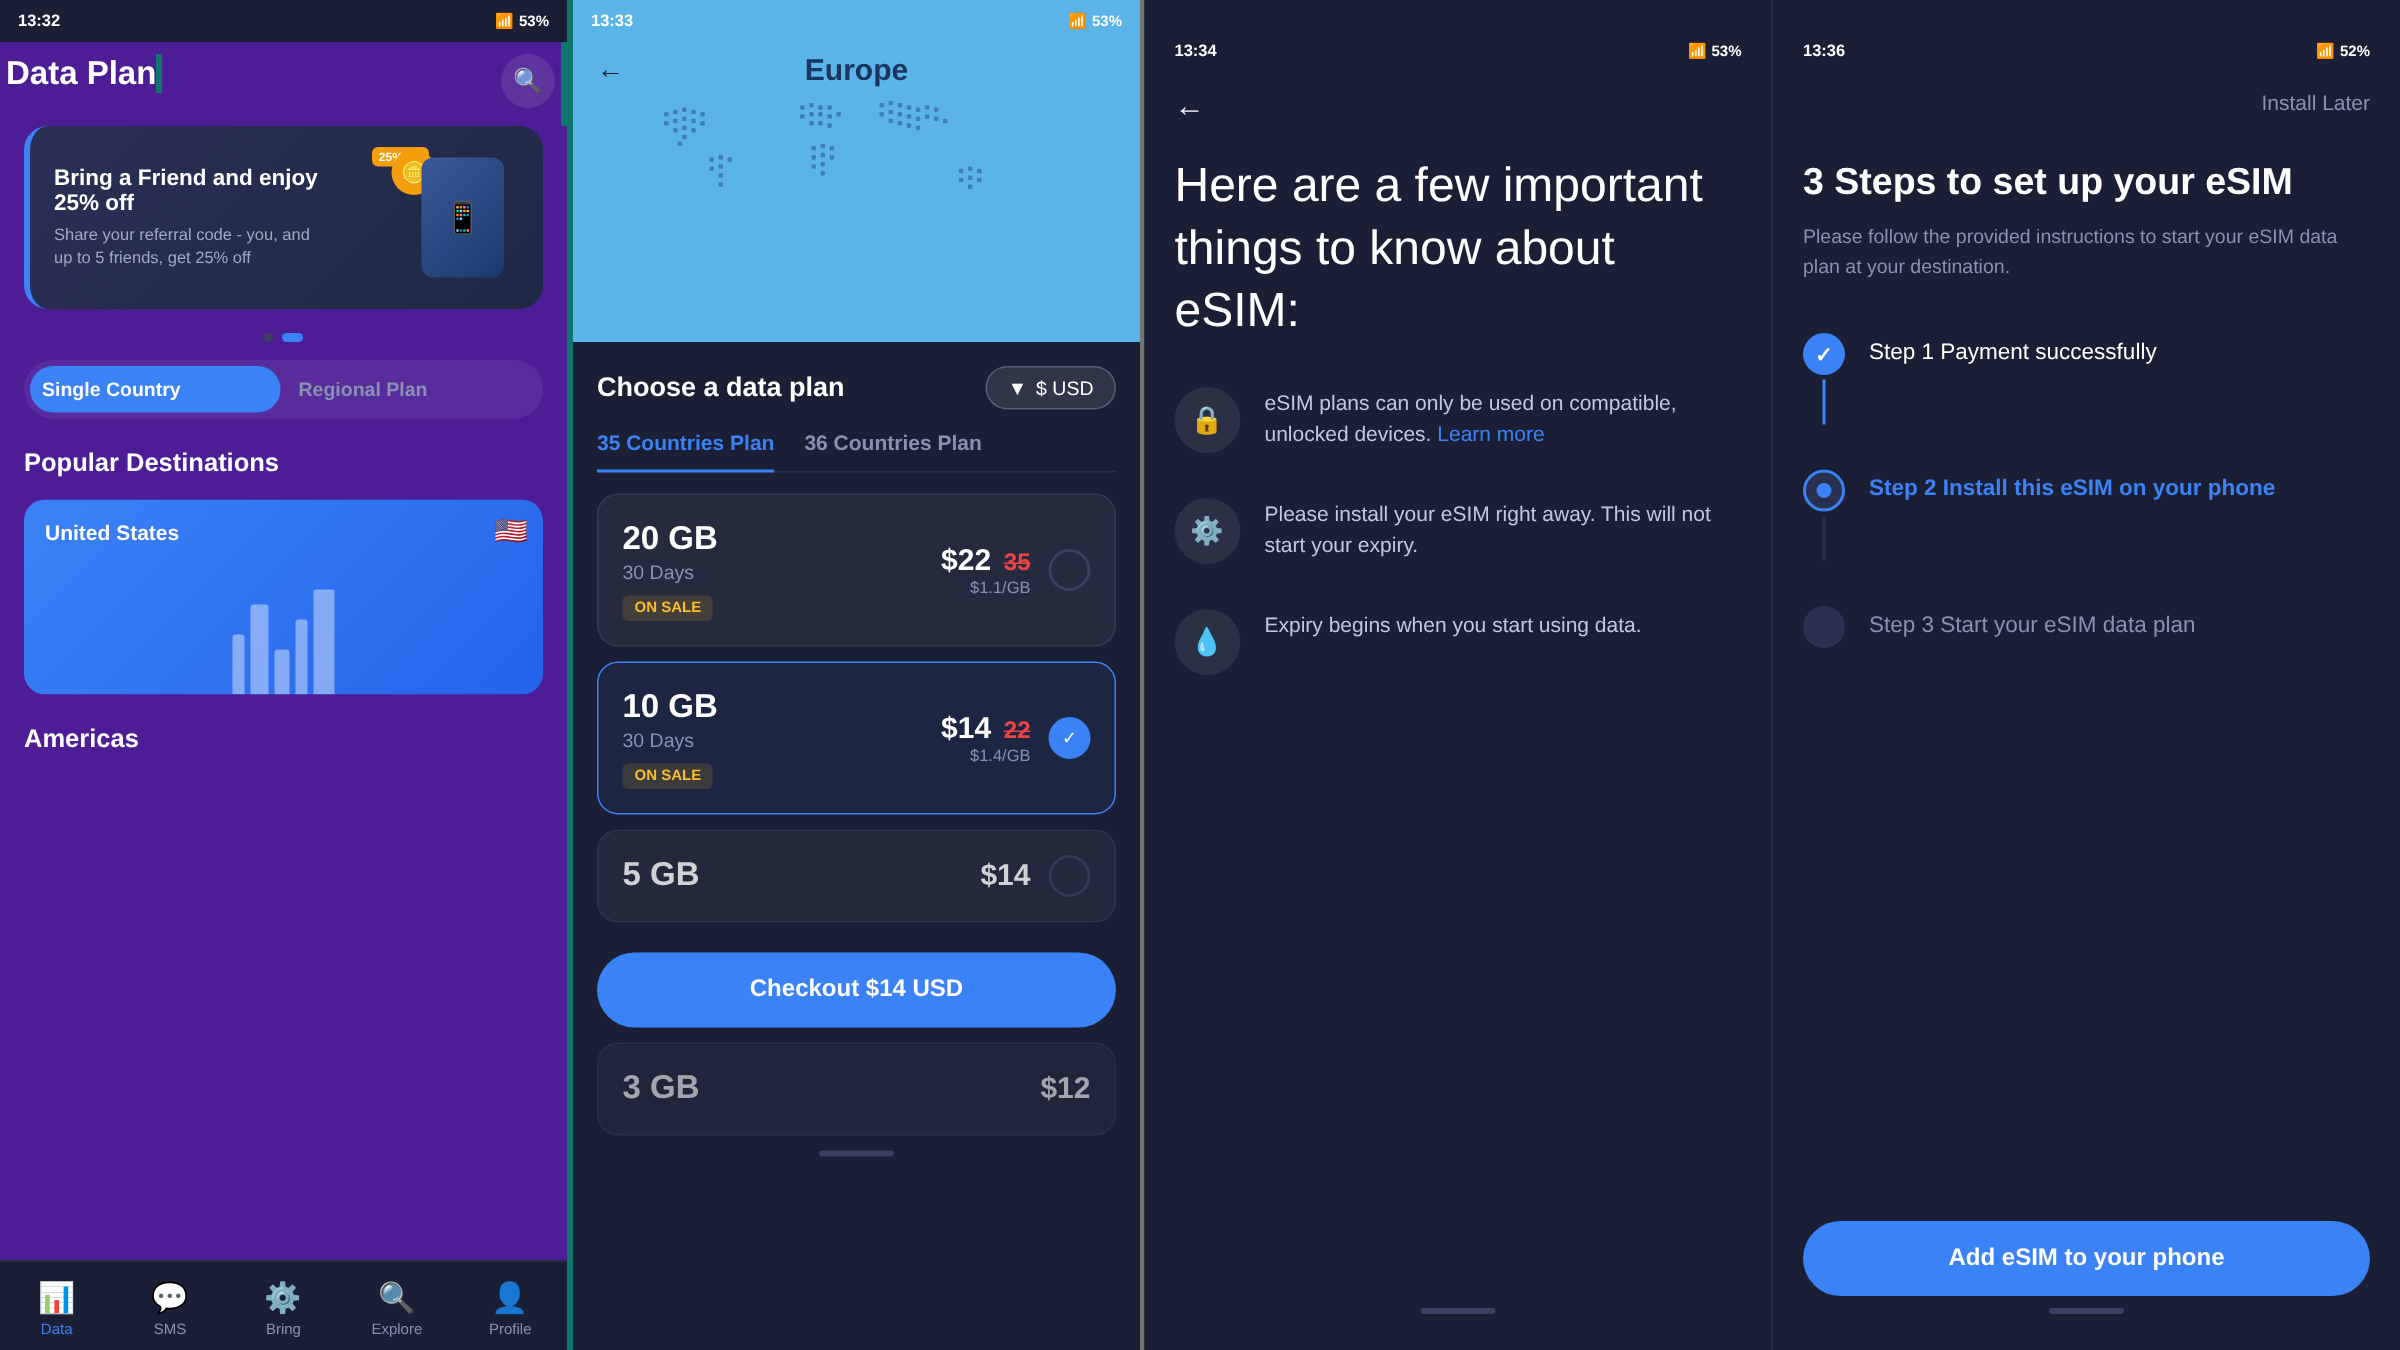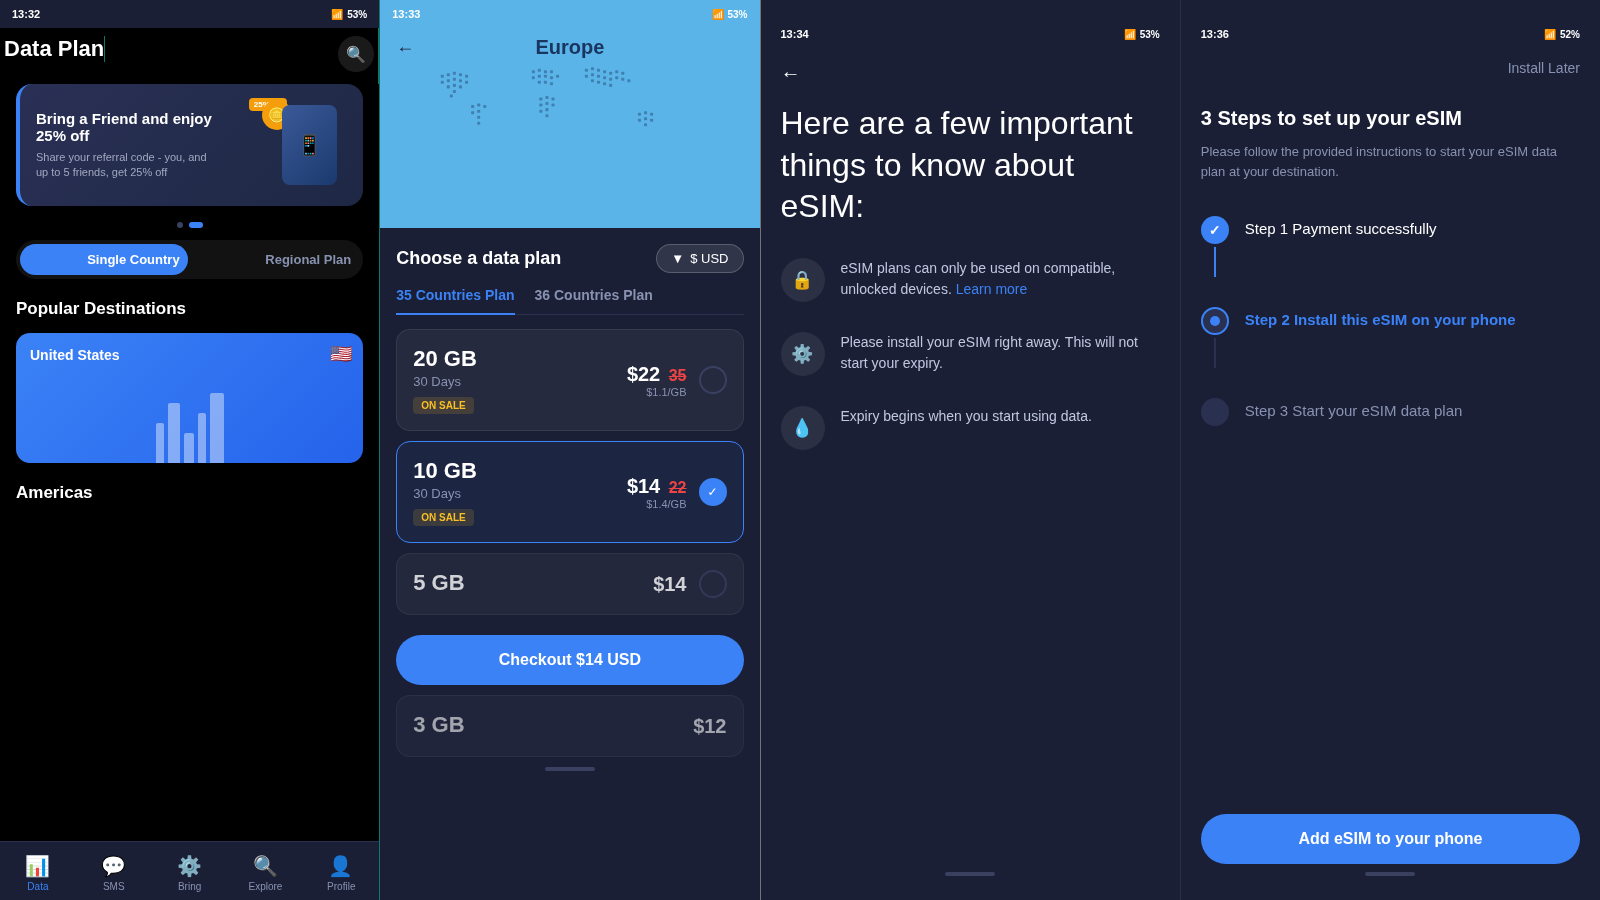--- a/index.html
+++ b/index.html
@@ -32,21 +32,21 @@
       font-size: 11px;
       font-weight: 600;
       color: #fff;
       flex-shrink: 0;
     }
     .status-bar.dark { background: #1a1f35; }
     .status-bar.light-bg { background: #5ab4e8; }
     .status-icons { display: flex; align-items: center; gap: 3px; font-size: 10px; }
 
     
-    .screen-1 { background: #000000; border-right: 1px solid #0f766e; }
+    .screen-1 { background: #4c1d95; border-right: 4px solid #0f766e; }
     .screen-1 .header {
       display: flex;
       align-items: center;
       justify-content: space-between;
       padding: 8px 16px 12px;
     }
     .screen-1 .title {
       font-size: 22px;
       font-weight: 700;
       color: #fff;
@@ -129,21 +129,21 @@
     .toggle-tabs {
       display: flex;
       margin: 0 16px 20px;
       background: rgba(255,255,255,0.07);
       border-radius: 25px;
       padding: 4px;
       gap: 4px;
     }
     .toggle-tab {
       flex: 1;
-      text-align: right;
+      text-align: left;
       padding: 8px;
       border-radius: 20px;
       font-size: 13px;
       font-weight: 600;
       cursor: pointer;
       color: #8892b0;
     }
     .toggle-tab.active {
       background: #3b82f6;
       color: #fff;
@@ -232,21 +232,21 @@
       gap: 3px;
       cursor: pointer;
       padding: 4px 0;
     }
     .nav-icon { font-size: 20px; color: #8892b0; }
     .nav-icon.active { color: #3b82f6; }
     .nav-label { font-size: 10px; color: #8892b0; font-weight: 500; }
     .nav-label.active { color: #3b82f6; }
 
     
-    .screen-2 { background: #1a1f35; border-right: 1px solid #737373; }
+    .screen-2 { background: #1a1f35; border-right: 3px solid #737373; }
     .screen-2 .map-header {
       background: #5ab4e8;
       height: 200px;
       display: flex;
       flex-direction: column;
       align-items: center;
       justify-content: center;
       position: relative;
     }
     .back-btn {
@@ -459,21 +459,21 @@
     
     .screen-4 { background: #1a1f35; padding: 20px; }
     .install-later-btn {
       text-align: right;
       color: #8892b0;
       font-size: 14px;
       margin-bottom: 30px;
       cursor: pointer;
     }
     .setup-heading {
-      font-size: 20px;
+      font-size: 25px;
       font-weight: 800;
       color: #fff;
       margin-bottom: 12px;
       line-height: 1.2;
     }
     .setup-desc {
       font-size: 13px;
       color: #8892b0;
       line-height: 1.5;
       margin-bottom: 35px;

